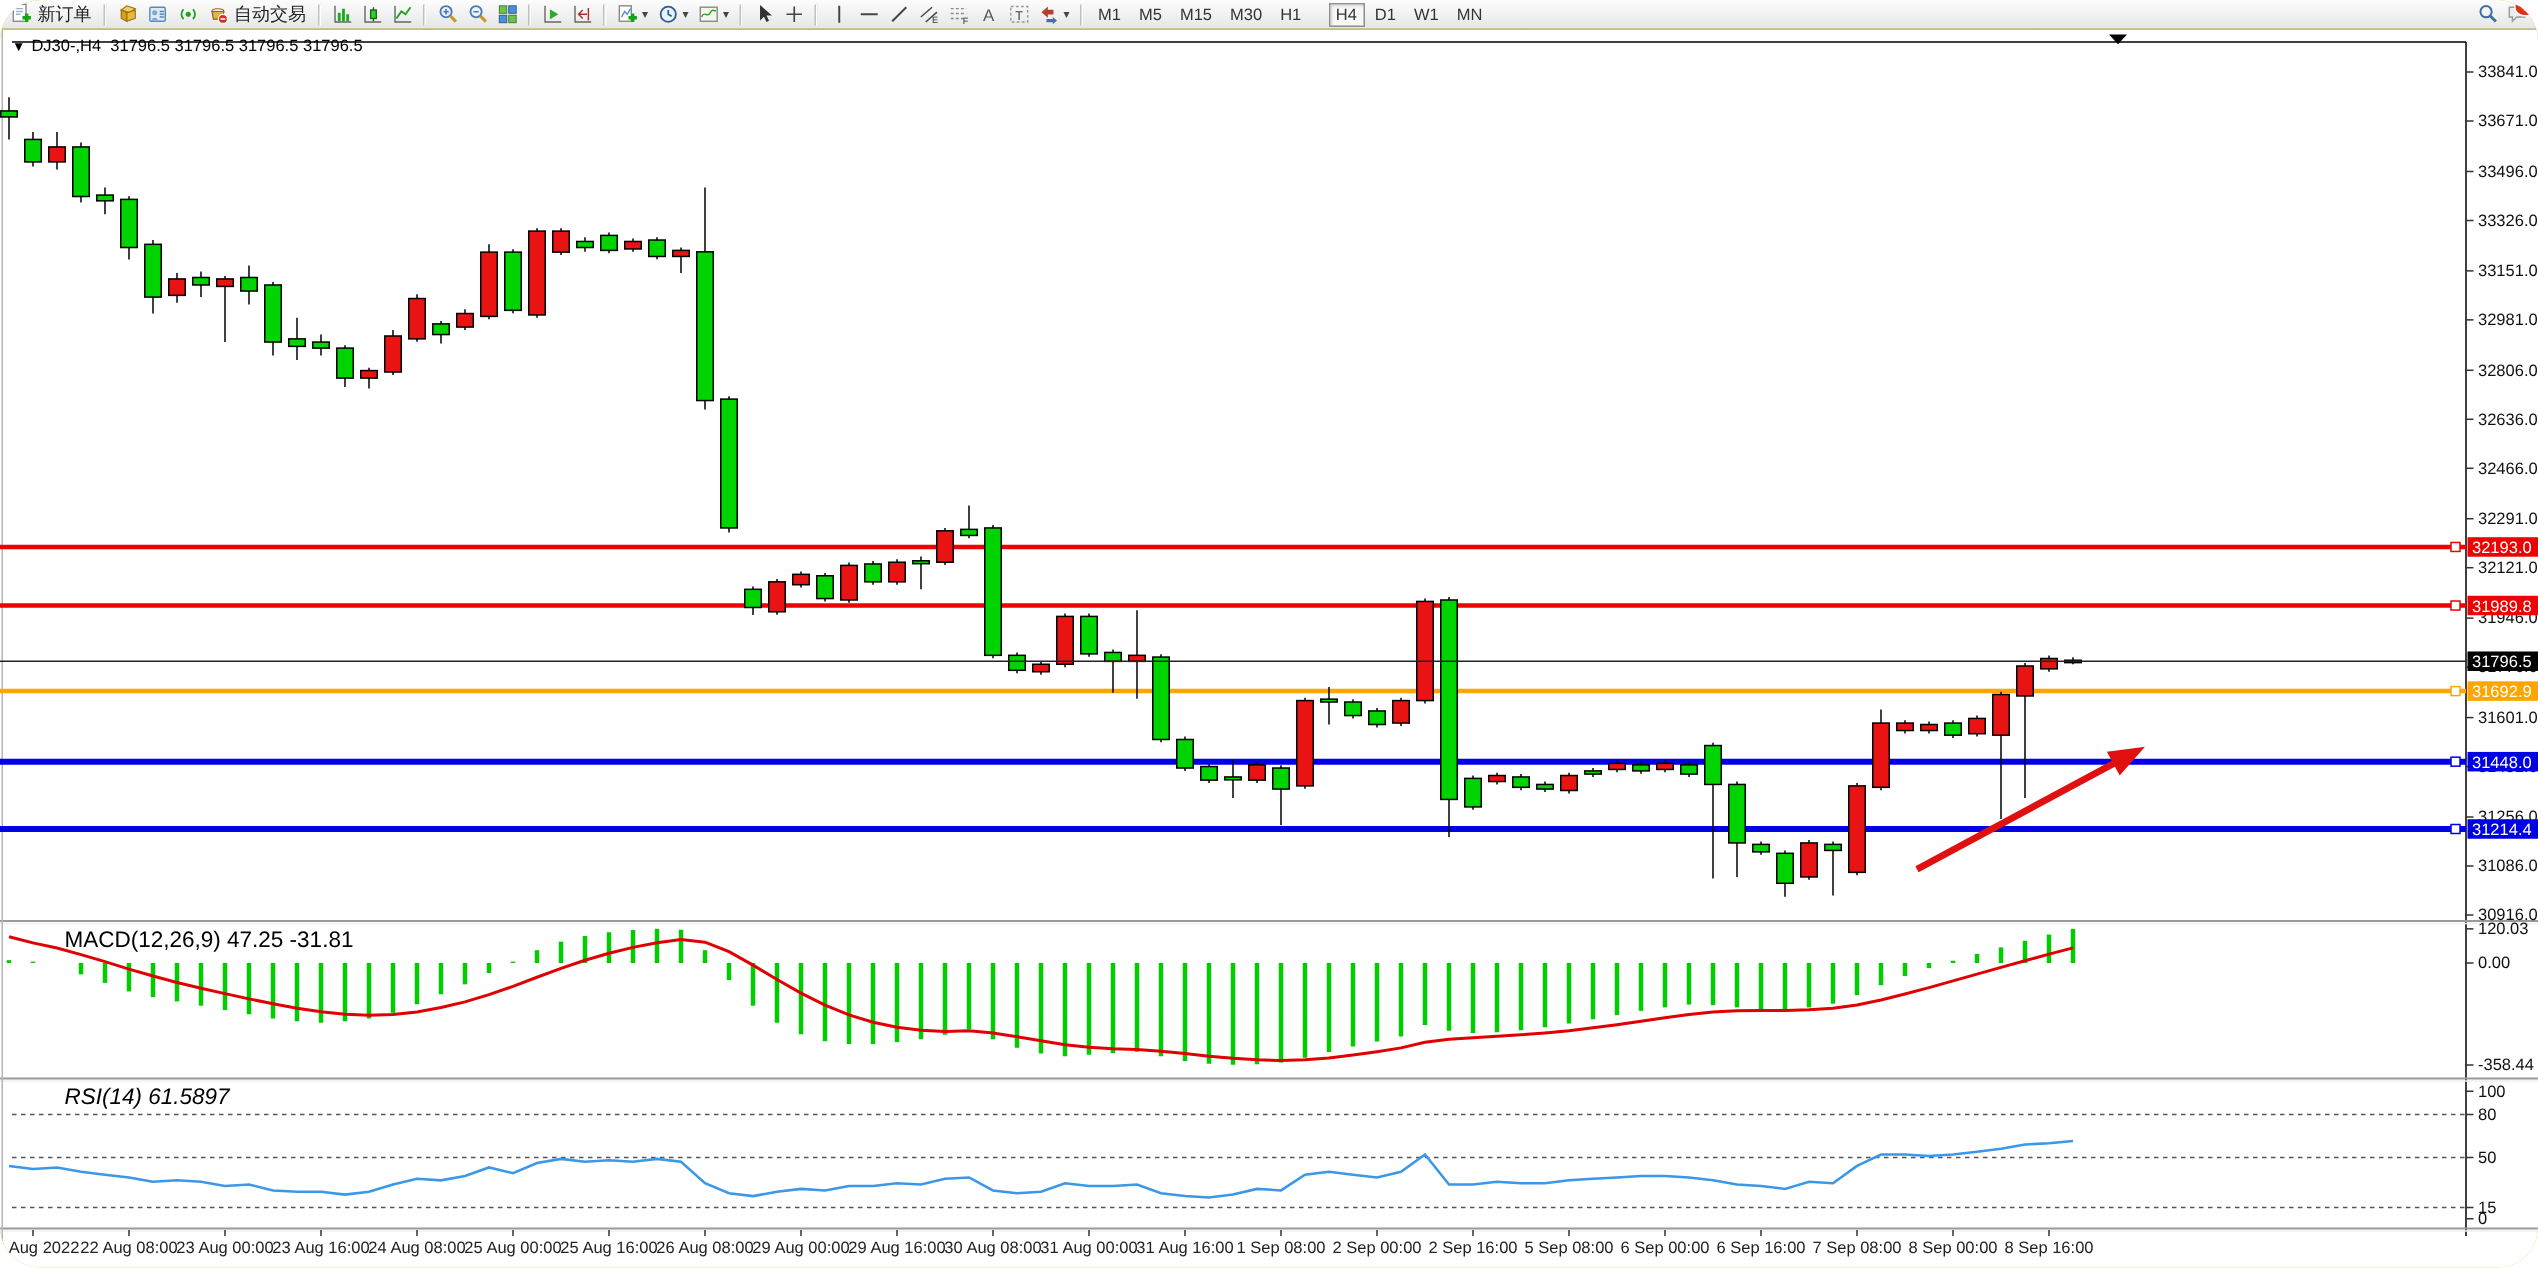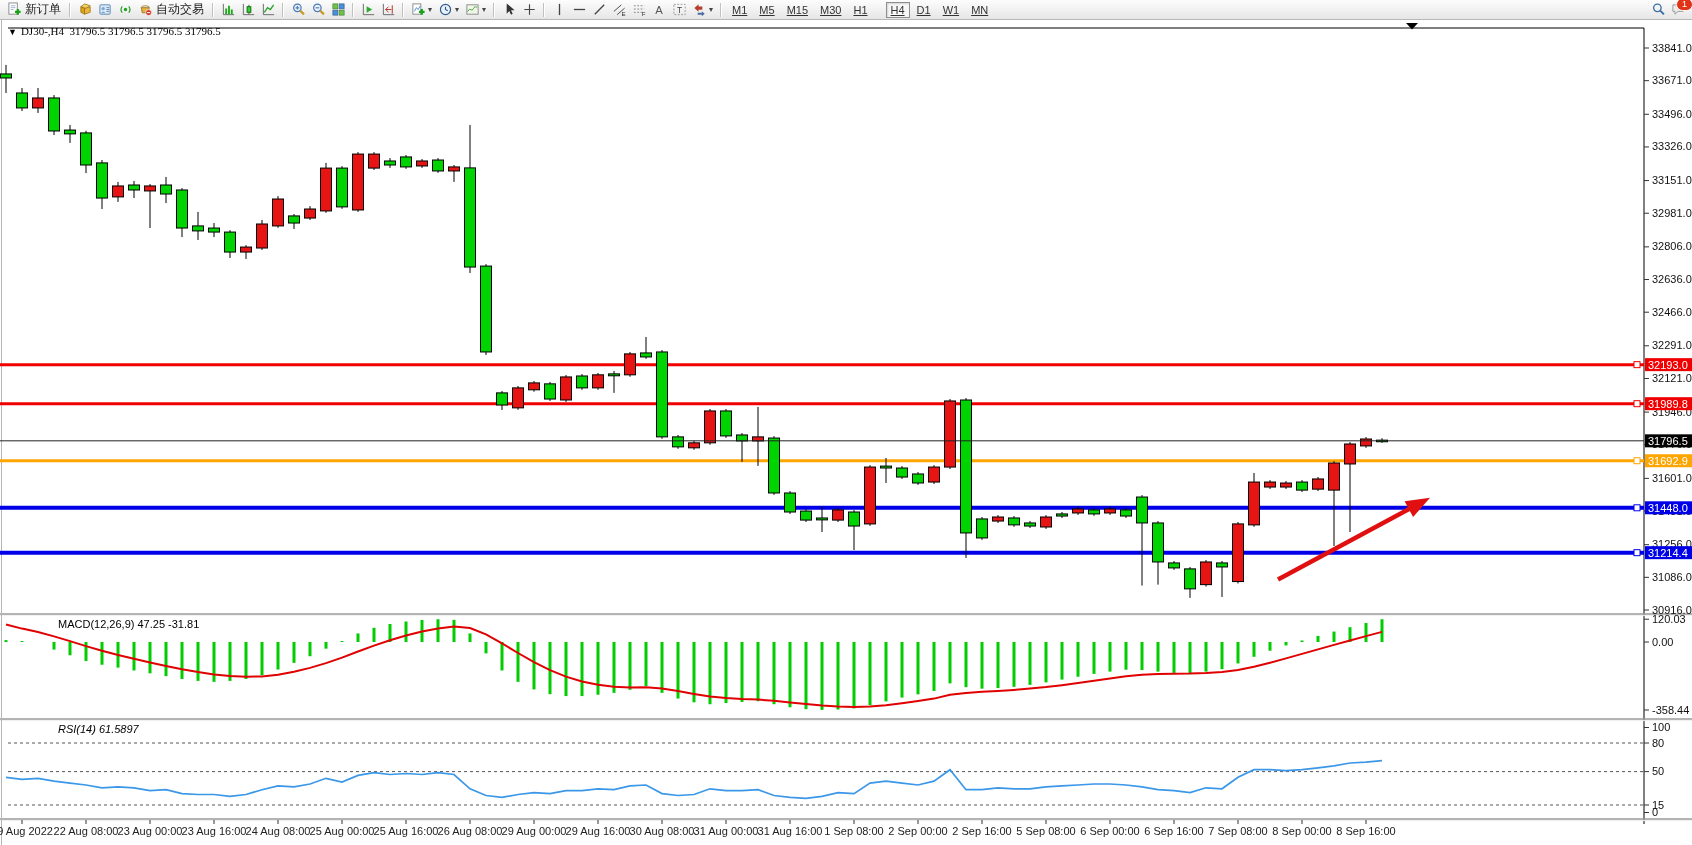--- a/index.html
+++ b/index.html
@@ -1,41 +1,41 @@
 <!DOCTYPE html>
 <html><head>
 <meta charset="utf-8">
 <style>
   html,body{margin:0;padding:0;background:#fff;}
   .app{position:relative;width:1692px;height:845px;overflow:hidden;background:#eab308;
-       font-family:"Liberation Sans","DejaVu Sans",sans-serif;}
+       font-family:"Liberation Sans","DejaVu Sans",sans-serif;border-radius:27px;}
   
   .toolbar{position:absolute;left:0;top:0;width:1692px;height:20px;
            background:linear-gradient(#fdfdfd,#e6e6e6);
            border-bottom:1px solid #b8b8b8;display:flex;align-items:center;
            padding:0 4px;box-sizing:border-box;z-index:5;}
   .tbi{display:inline-flex;align-items:center;justify-content:center;
        width:18px;height:18px;margin:0 1px;cursor:pointer;}
   .tbi svg{width:15px;height:15px;}
   .tlabel{font-size:12px;color:#222;margin:0 4px 0 1px;cursor:pointer;white-space:nowrap;}
   .sep{width:1px;height:14px;background:#c0c0c0;border-right:1px solid #fff;margin:0 4px;}
   .caret{font-size:8px;color:#444;margin:0 3px 0 0;cursor:pointer;}
-  .tf{font-size:11px;color:#333;padding:1px 4px;margin:0 1px;cursor:pointer;border:1px solid transparent;text-decoration:underline;}
+  .tf{font-size:11px;color:#333;padding:1px 4px;margin:0 1px;cursor:pointer;border:1px solid transparent;}
   .tf.active{background:#f8f8f8;border:1px solid #8f8f8f;box-shadow:inset 1px 1px 2px rgba(0,0,0,0.15);margin-left:12px;}
   .gap{flex:1;}
   .chaticon{position:relative;}
   .badge{position:absolute;top:-3px;right:-6px;background:#e03318;color:#fff;
          border-radius:8px;font-size:9px;line-height:11px;min-width:11px;height:11px;
          text-align:center;padding:0 2px;border:1px solid #fff;}
   
   .chartwin{position:absolute;left:0;top:20px;width:1692px;height:825px;background:#fff;}
   #chart{position:absolute;left:0;top:0;}
-  .sym-title{position:absolute;left:8px;top:5px;font-size:11px;color:#000;white-space:nowrap;font-family:Liberation Serif, serif;}
+  .sym-title{position:absolute;left:8px;top:5px;font-size:11px;color:#000;white-space:nowrap;}
   .sym-title .tri{font-size:9px;margin-right:4px;cursor:pointer;}
-  .pane-label{position:absolute;left:20px;font-size:11px;color:#000;white-space:nowrap;padding-left:38px;}
+  .pane-label{position:absolute;left:5px;font-size:15px;color:#000;white-space:nowrap;padding-left:38px;}
   .macd-label{top:598px;}
   .rsi-label{top:703px;font-style:italic;}
   svg text{font-family:"Liberation Sans","DejaVu Sans",sans-serif;}
 </style>
 </head>
 <body>
 
 <div class="app">
   <div class="toolbar" id="toolbar">
       <span class="tbi">

